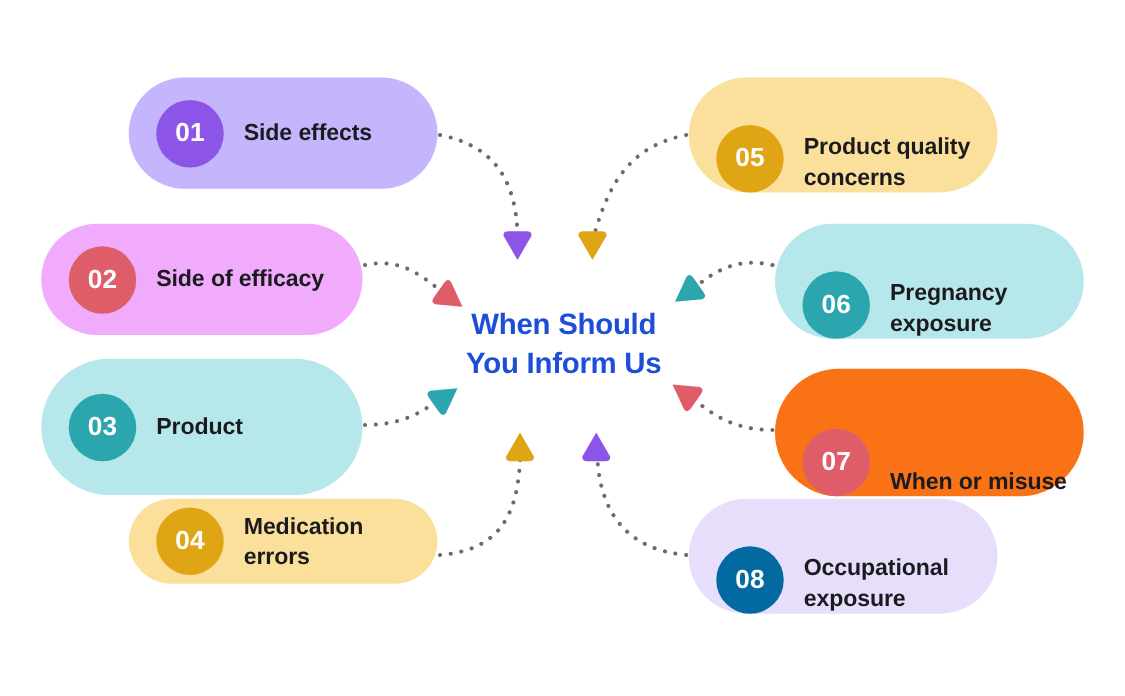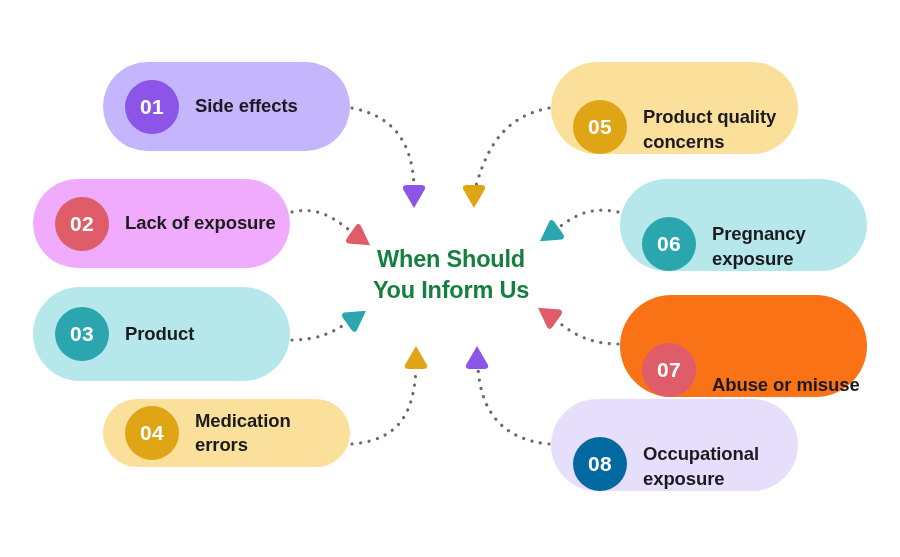--- a/index.html
+++ b/index.html
@@ -64,21 +64,21 @@
     line-height: 1.32;
     white-space: pre-line;
     letter-spacing: -0.1px;
   }
   #center-title {
     position: absolute;
     left: 340px;
     top: 244px;
     width: 222px;
     text-align: center;
-    color: #15803d;
+    color: #1d4ed8;
     font-size: 23.5px;
     font-weight: bold;
     line-height: 1.33;
     white-space: pre-line;
     letter-spacing: -0.2px;
   }
 </style>
 </head>
 <body>
 
@@ -103,44 +103,44 @@
       <path d="M 0 -11 L 11 8 Q 12 12 7 12 L -7 12 Q -12 12 -11 8 Z" fill="#8C55E8" transform="translate(477,357) rotate(0)"></path>
     </svg>
 
   <div id="cards-layer">
       <div class="card left" style="left: 103px; top: 62px; width: 247px; height: 89px; background: #c4b5fd;">
         <div class="badge" style="background: rgb(140, 85, 232);">01</div>
         <div class="card-label">Side effects</div>
       </div>
       <div class="card left" style="left: 33px; top: 179px; width: 257px; height: 89px; background: #f0abfc; text-align: center;">
         <div class="badge" style="background: rgb(223, 92, 105);">02</div>
-        <div class="card-label">Lack of exposure</div>
+        <div class="card-label">Side of efficacy</div>
       </div>
-      <div class="card left" style="left: 33px; top: 287px; width: 257px; height: 94px; background: rgb(182, 231, 234);">
+      <div class="card left" style="left: 33px; top: 287px; width: 257px; height: 109px; background: rgb(182, 231, 234);">
         <div class="badge" style="background: rgb(43, 166, 174);">03</div>
         <div class="card-label">Product</div>
       </div>
       <div class="card left" style="left: 103px; top: 399px; width: 247px; height: 68px; background: rgb(250, 224, 155);">
         <div class="badge" style="background: rgb(223, 165, 20);">04</div>
         <div class="card-label">Medication
 errors</div>
       </div>
       <div class="card right" style="left: 551px; top: 62px; width: 247px; height: 92px; background: rgb(250, 224, 155);">
         <div class="badge" style="background: rgb(223, 165, 20);">05</div>
         <div class="card-label">Product quality
 concerns</div>
       </div>
       <div class="card right" style="left: 620px; top: 179px; width: 247px; height: 92px; background: rgb(182, 231, 234);">
         <div class="badge" style="background: rgb(43, 166, 174);">06</div>
         <div class="card-label">Pregnancy
 exposure</div>
       </div>
       <div class="card right" style="left: 620px; top: 295px; width: 247px; height: 102px; background: #f97316;">
         <div class="badge" style="background: rgb(223, 92, 105);">07</div>
-        <div class="card-label">Abuse or misuse</div>
+        <div class="card-label">When or misuse</div>
       </div>
       <div class="card right" style="left: 551px; top: 399px; width: 247px; height: 92px; background: rgb(231, 222, 251);">
         <div class="badge" style="background: #0369a1;">08</div>
         <div class="card-label">Occupational
 exposure</div>
       </div>
     </div>
 
   <div id="center-title">When Should
 You Inform Us</div>

